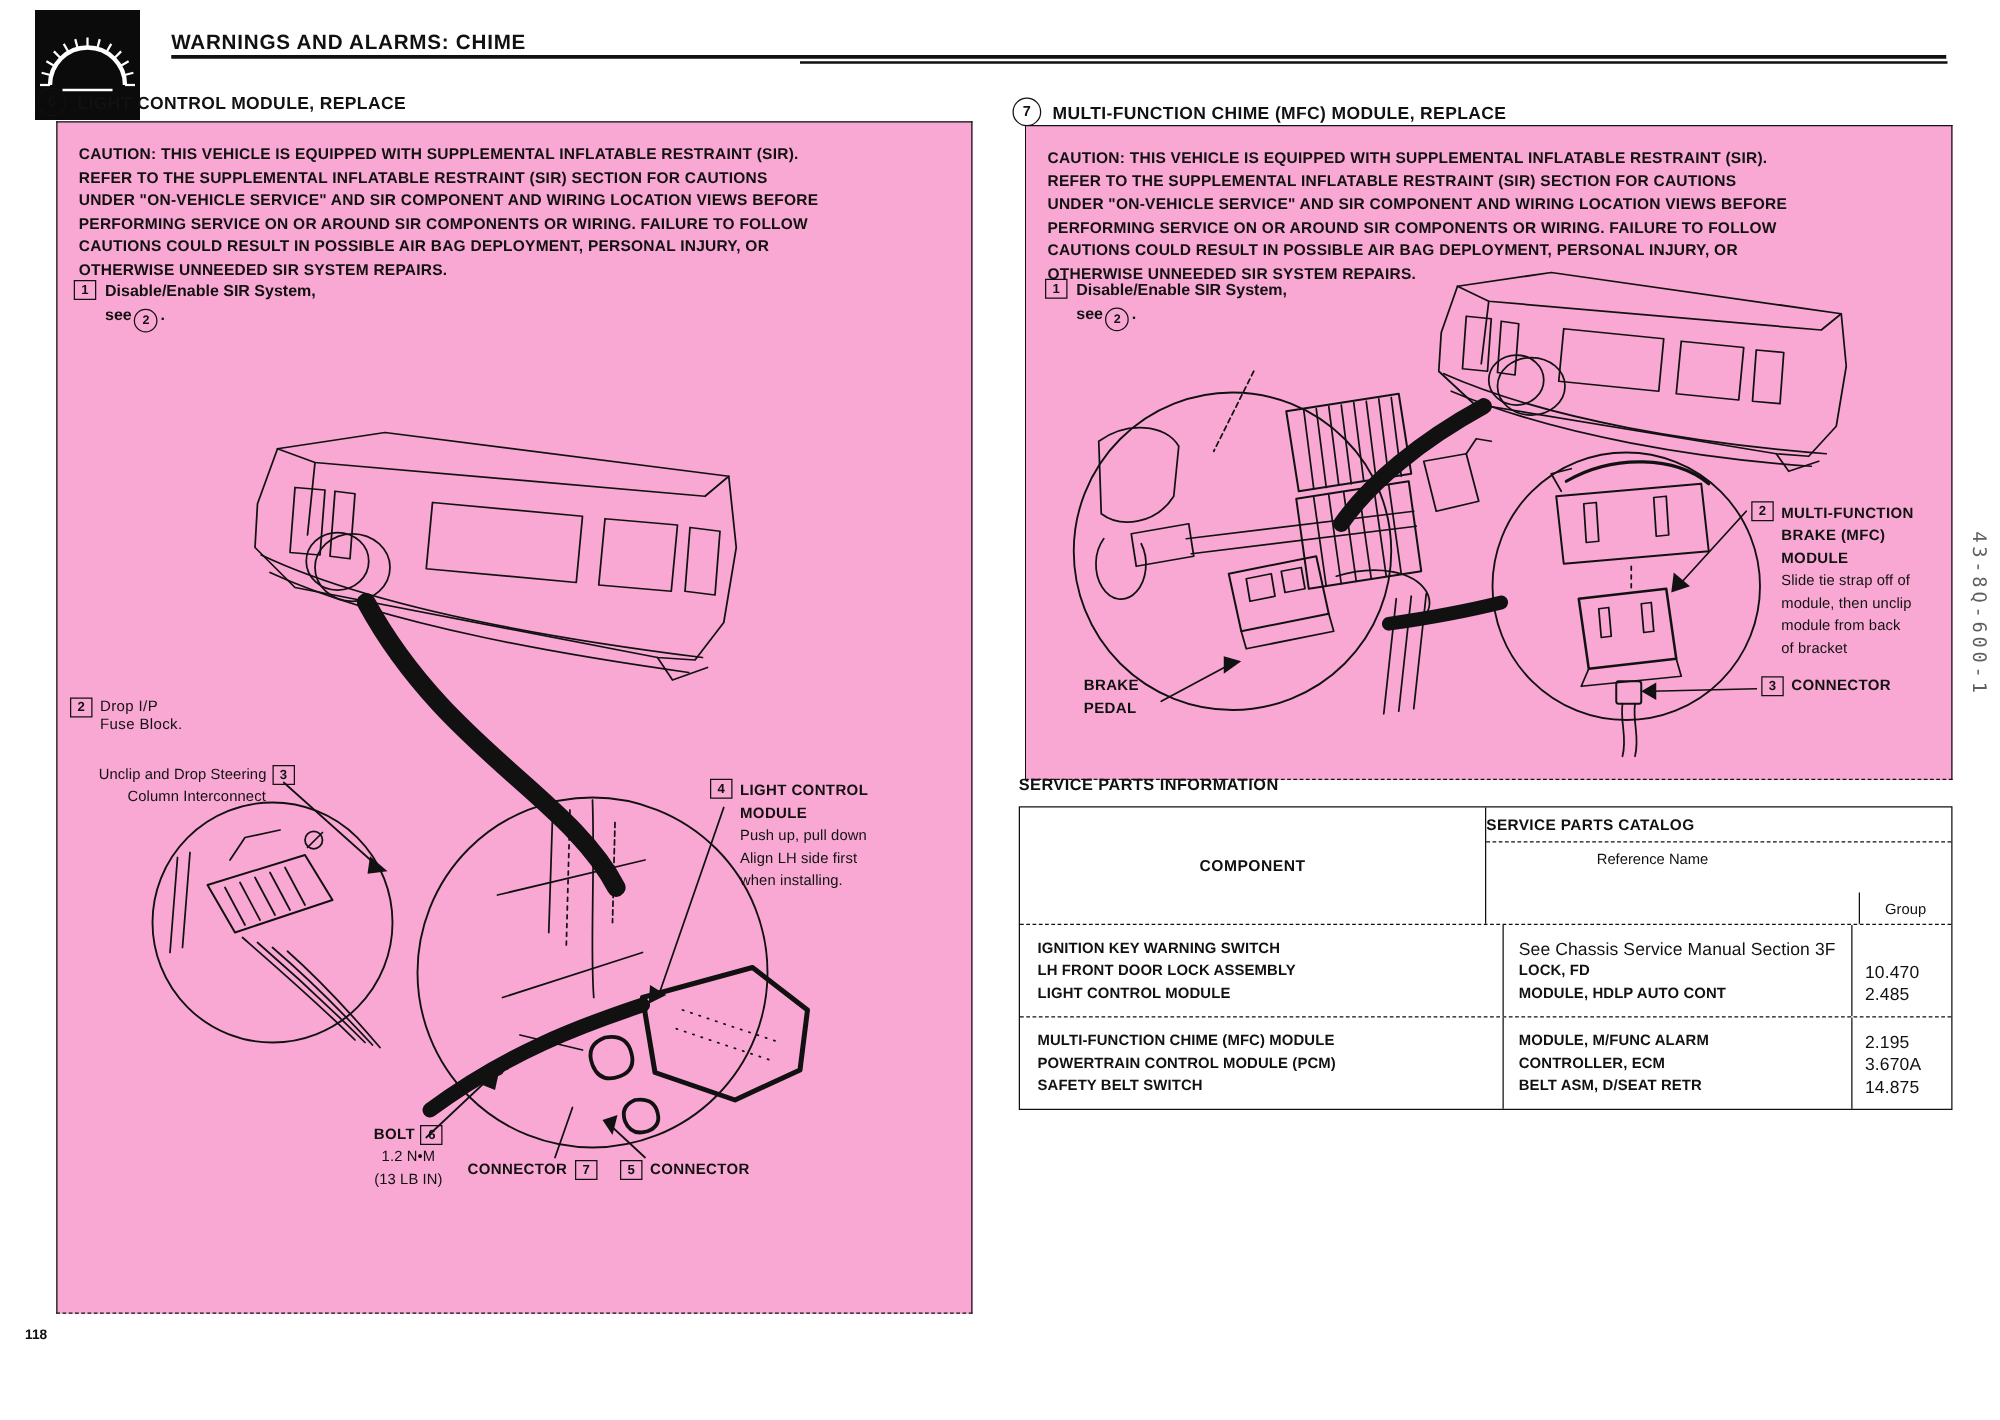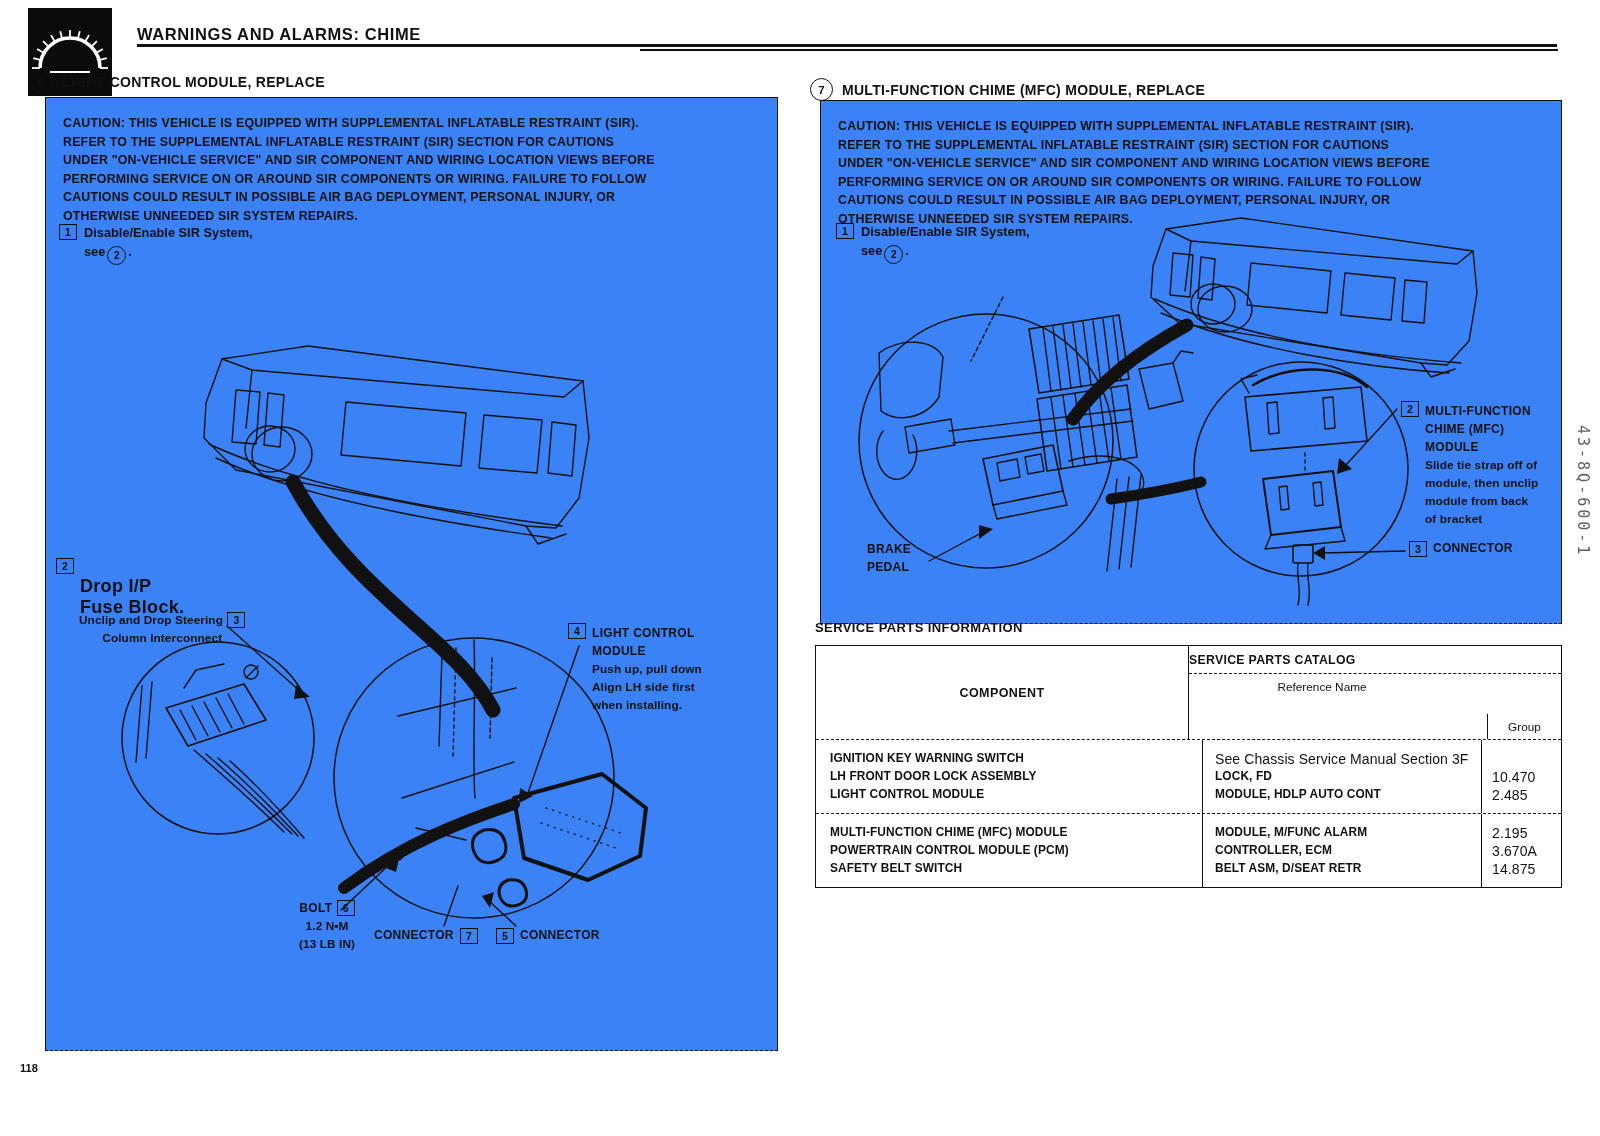--- a/index.html
+++ b/index.html
@@ -16,40 +16,40 @@
   .hdr-rule{background:#111;}
   
   .sec-head{display:flex;align-items:center;gap:9px;}
   .numcirc{
     width:21px;height:21px;border:1.6px solid #111;border-radius:50%;
     display:inline-flex;align-items:center;justify-content:center;
     font-size:11.5px;font-weight:bold;flex:0 0 auto;
   }
   .sec-title{font-size:14px;font-weight:bold;letter-spacing:.3px;}
   
-  .cbox{border:1.5px solid #111;background:#3b82f6;}
+  .cbox{border:1.5px solid #111;background:#f9a8d4;}
   .cbox.dash-bottom{border-bottom:1.5px dashed #111;}
   .caution{
     font-size:12.4px;font-weight:bold;line-height:1.5;
     letter-spacing:.2px;
   }
   .step{display:flex;gap:7px;align-items:flex-start;font-size:12.8px;font-weight:bold;}
   .numbox{
     display:inline-block;border:1.3px solid #111;min-width:10px;text-align:center;
     font-size:10.5px;font-weight:bold;line-height:14px;padding:0 3px;flex:0 0 auto;
   }
   .seecirc{
     display:inline-flex;width:17px;height:17px;border:1.4px solid #111;border-radius:50%;
     align-items:center;justify-content:center;font-size:10px;font-weight:bold;
     vertical-align:-3px;margin:0 2px;
   }
   .steptxt{line-height:1.45;}
   
   .dlab{font-size:12px;font-weight:bold;letter-spacing:.3px;white-space:nowrap;}
-  .note{font-size:11.8px;font-weight:bold;letter-spacing:.1px;white-space:nowrap;}
+  .note{font-size:11.8px;font-weight:normal;letter-spacing:.1px;white-space:nowrap;}
   .labrow{display:flex;align-items:flex-start;gap:6px;}
   
   .pt-title{font-size:13px;font-weight:bold;letter-spacing:.4px;}
   .ptable{border:1.5px solid #111;width:745px;}
   .thead{display:flex;border-bottom:1.5px dashed #111;}
   .th-comp{width:372px;display:flex;align-items:center;justify-content:center;
     font-size:12.5px;font-weight:bold;letter-spacing:.4px;}
   .th-right{flex:1;border-left:1.3px solid #111;}
   .cath{text-align:left;font-size:12.3px;font-weight:bold;padding:7px 0 6px;letter-spacing:.3px;}
   .subh{display:flex;border-top:1.3px dashed #111;gap:32px;}
@@ -181,21 +181,21 @@
       <path d="M533,548 L481,698"></path>
       <polygon points="474,690 487,698 473,705" fill="#111" stroke="none"></polygon>
       <path d="M398,828 L412,788"></path>
       <path d="M470,828 L442,802"></path>
       <polygon points="436,798 448,794 444,810" fill="#111" stroke="none"></polygon>
     </g>
   </svg>
 
   <div class="abs labrow" style="left:10px;top:460px;">
     <span class="numbox">2</span>
-    <span class="dlab" style="font-weight:bold;font-size:18px;margin-top:18px;">
+    <span class="dlab" style="font-weight:normal;font-size:12px;">
       <span>Drop I/P</span><br>
       <span>Fuse Block.</span>
     </span>
   </div>
 
   <div class="abs" style="left:33px;top:512px;text-align:center;">
     <span class="note">Unclip and Drop Steering</span>
     <span class="numbox">3</span><br>
     <span class="note">Column Interconnect</span>
   </div>
@@ -331,21 +331,21 @@
 
   <div class="abs" style="left:46px;top:438px;">
     <span class="dlab">BRAKE</span><br>
     <span class="dlab">PEDAL</span>
   </div>
 
   <div class="abs labrow" style="left:580px;top:300px;">
     <span class="numbox">2</span>
     <span>
       <span class="dlab">MULTI-FUNCTION</span><br>
-      <span class="dlab">CHIME (MFC)</span><br>
+      <span class="dlab">BRAKE (MFC)</span><br>
       <span class="dlab">MODULE</span><br>
       <span class="note">Slide tie strap off of</span><br>
       <span class="note">module, then unclip</span><br>
       <span class="note">module from back</span><br>
       <span class="note">of bracket</span>
     </span>
   </div>
 
   <div class="abs labrow" style="left:588px;top:440px;">
     <span class="numbox">3</span>

